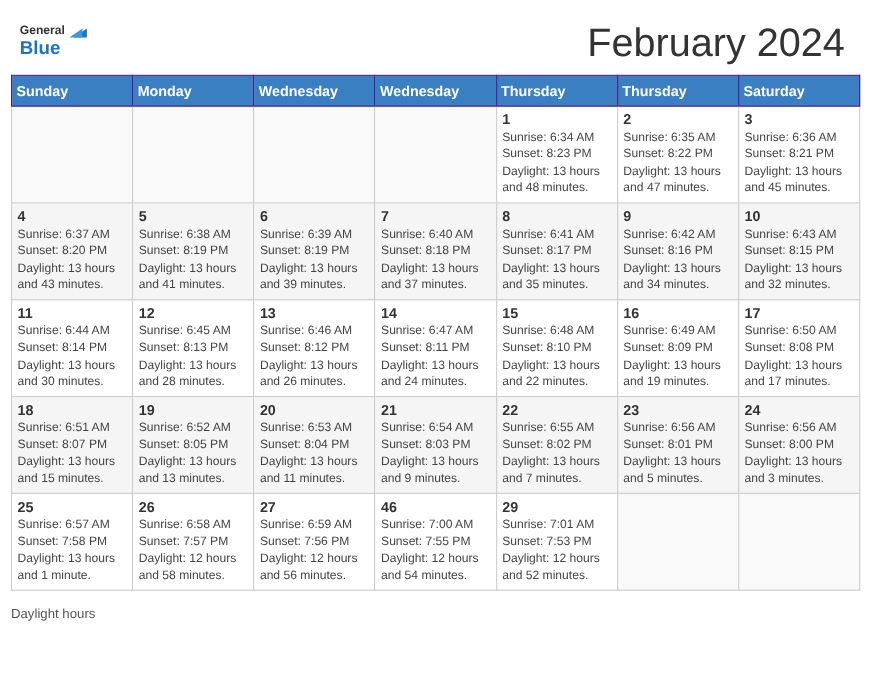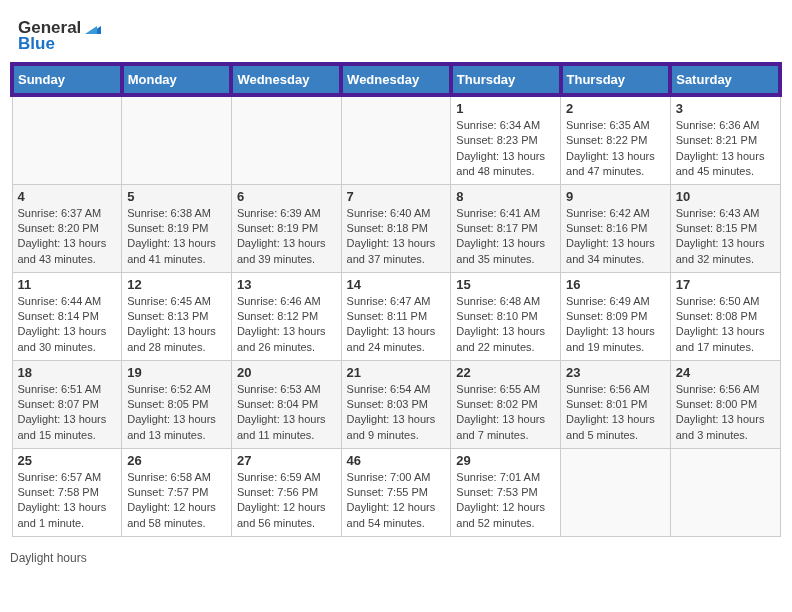--- a/index.html
+++ b/index.html
@@ -15,21 +15,21 @@
       justify-content: space-between;
       align-items: flex-start;
       padding: 18px 24px 8px 18px;
     }
     .logo {
       display: flex;
       align-items: center;
       gap: 0px;
     }
     .logo-text-general {
-      font-size: 17px;
+      font-size: 11px;
       font-weight: bold;
       color: #333;
     }
     .logo-text-blue {
       font-size: 17px;
       font-weight: bold;
       color: #1a73c8;
     }
     .title-block {
       text-align: right;
@@ -51,21 +51,21 @@
       border-collapse: collapse;
       table-layout: fixed;
     }
     thead tr th {
       background-color: #3a7fc1;
       color: #fff;
       font-size: 13px;
       font-weight: bold;
       padding: 6px 4px;
       text-align: left;
-      border: 4px solid #4c1d95;
+      border: 1px solid #4c1d95;
     }
     tbody tr td {
       vertical-align: top;
       border: 1px solid #ccc;
       padding: 4px 5px;
       min-height: 80px;
       height: 88px;
       font-size: 11px;
       color: #333;
       background: #fff;
@@ -107,20 +107,21 @@
         <span class="logo-text-general">General</span>
         <svg width="22" height="22" viewBox="0 0 22 22" style="margin-left:2px;margin-top:-2px;">
           <polygon points="6,18 18,10 18,18" fill="#1a73c8"></polygon>
           <polygon points="2,18 14,10 14,18" fill="#3a9ad9"></polygon>
         </svg>
       </div>
       <span class="logo-text-blue" style="margin-top:-4px;">Blue</span>
     </div>
   </div>
   <div class="title-block">
+    <div class="calendar-title">February 2024</div>
   </div>
 </div>
 
 <div class="calendar-container">
   <table>
     <thead>
       <tr>
 
       <th>Sunday</th>
           <th>Monday</th>

